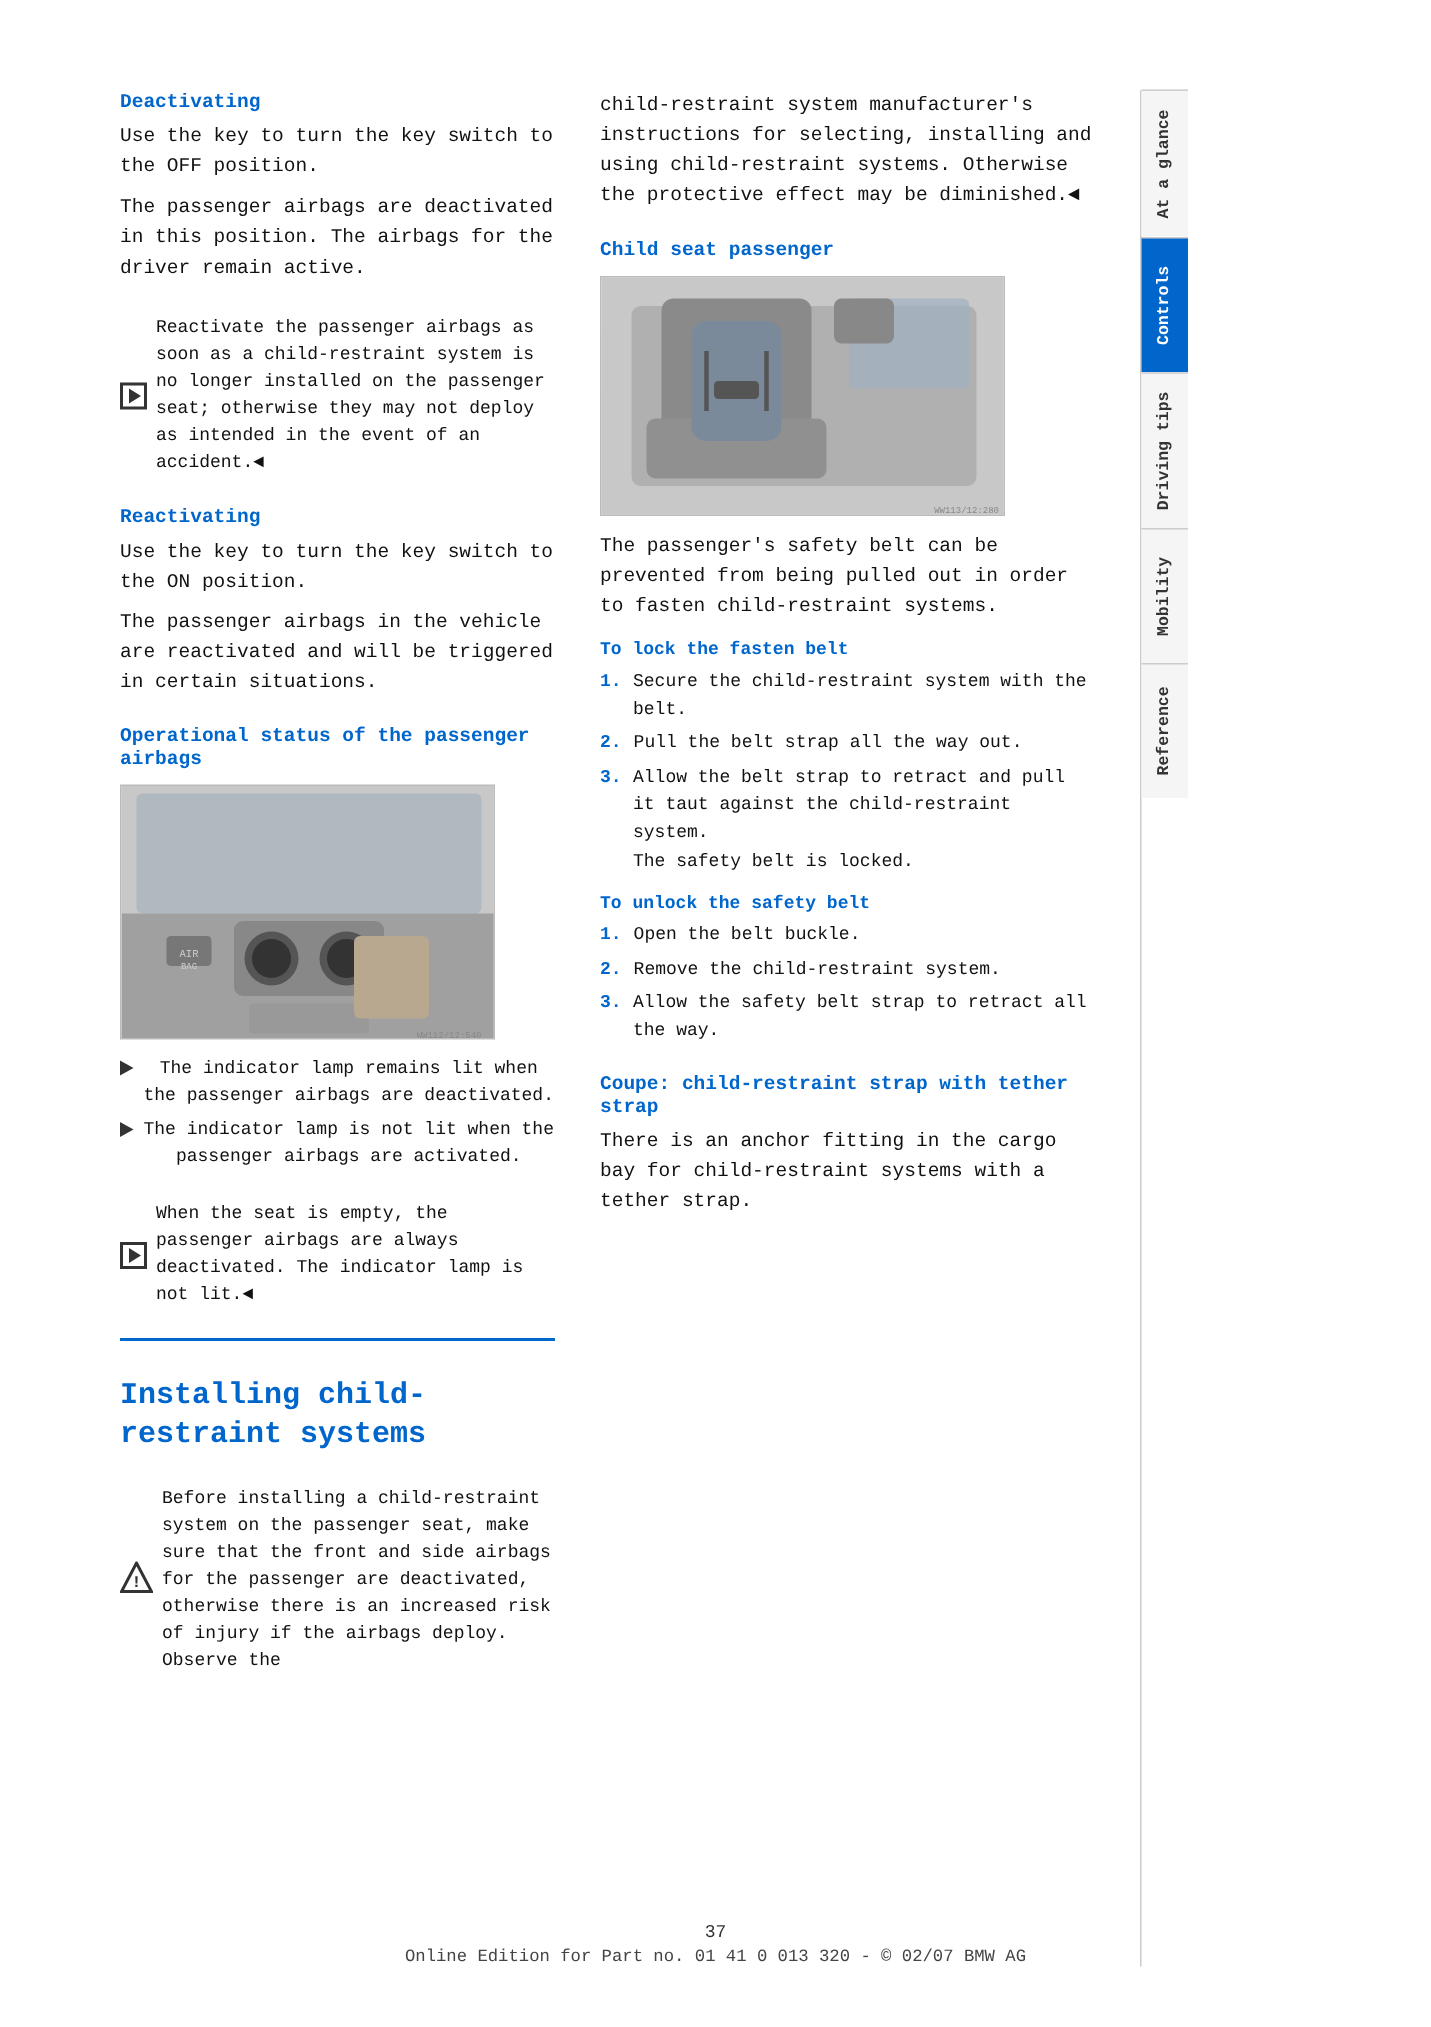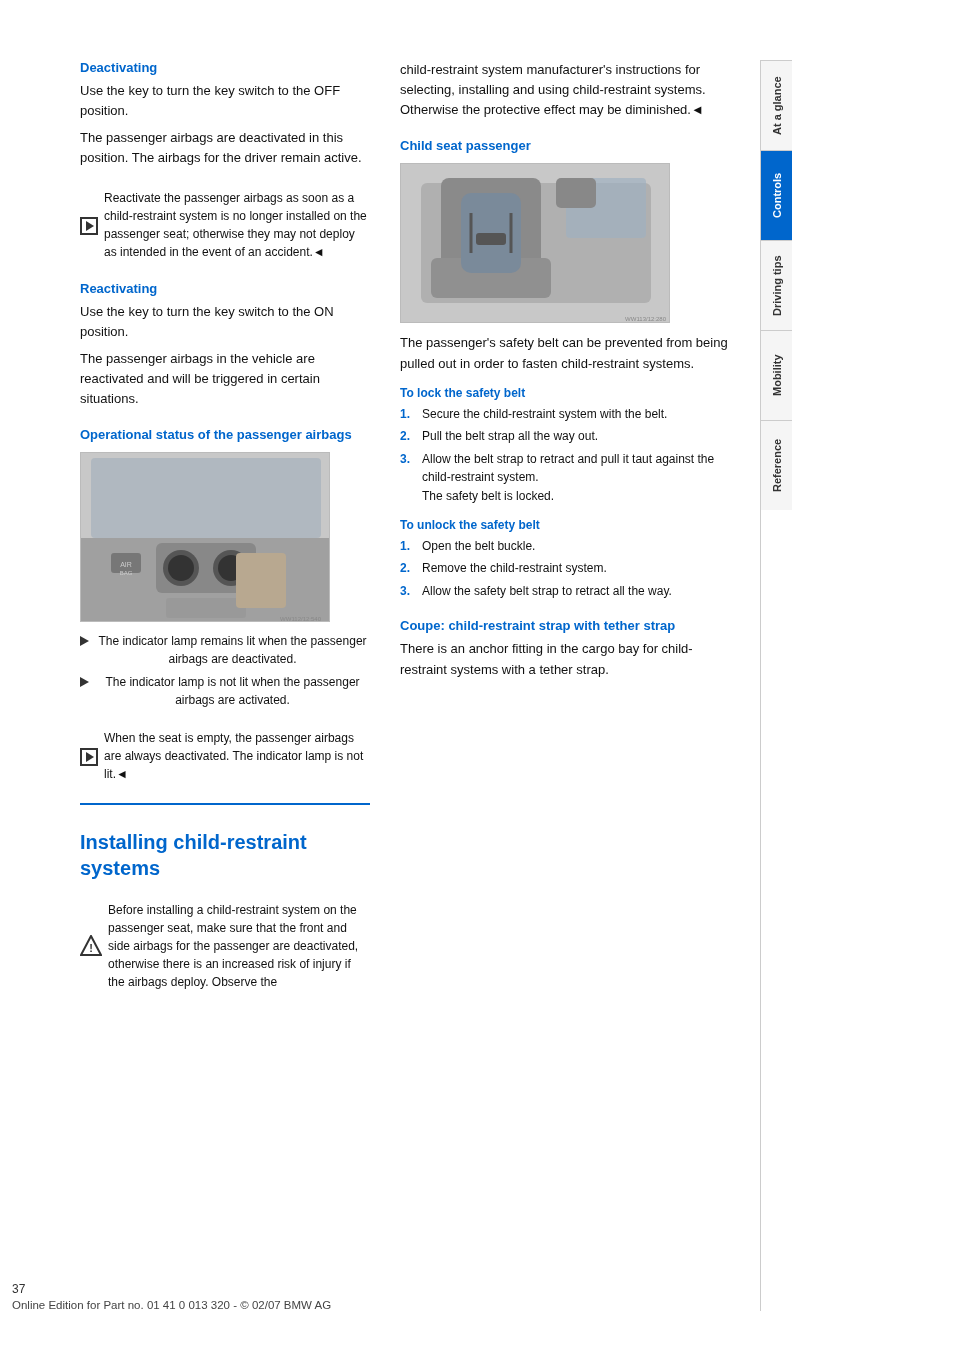--- a/index.html
+++ b/index.html
@@ -9,20 +9,21 @@
       background: #fff;
       width: 954px;
       min-height: 1351px;
       position: relative;
     }
 
     .page-container {
       display: flex;
       width: 822px;
       min-height: 1351px;
+      font-family: Liberation Mono, monospace;
     }
 
     .main-content {
       flex: 1;
       padding: 60px 30px 40px 80px;
       display: flex;
       gap: 30px;
     }
 
     .left-column {
@@ -226,23 +227,23 @@
     .list-num {
       color: #0066cc;
       font-weight: bold;
       min-width: 14px;
       font-size: 12px;
     }
 
     .page-footer {
       position: absolute;
       bottom: 40px;
-      left: 12px;
+      left: 0;
       right: 0;
-      text-align: left;
+      text-align: center;
       font-size: 11.5px;
       color: #444;
     }
 
     .page-number {
       font-size: 12px;
       color: #333;
       margin-bottom: 3px;
     }
 
@@ -364,21 +365,21 @@
           <rect x="165" y="15" width="80" height="60" rx="4" fill="#a0b0c0" opacity="0.7"></rect>
 
           <rect x="155" y="15" width="40" height="30" rx="5" fill="#888"></rect>
 
           <text x="265" y="158" font-size="6" fill="#888" text-anchor="end">WW113/12:280</text>
         </svg>
       </div>
 
       <p>The passenger's safety belt can be prevented from being pulled out in order to fasten child-restraint systems.</p>
 
-      <h3 class="subsection-heading">To lock the safety belt</h3>
+      <h3 class="subsection-heading">To lock the fasten belt</h3>
       <ol class="ordered-list">
         <li>
           <span class="list-num">1.</span>
           <span>Secure the child-restraint system with the belt.</span>
         </li>
         <li>
           <span class="list-num">2.</span>
           <span>Pull the belt strap all the way out.</span>
         </li>
         <li>

